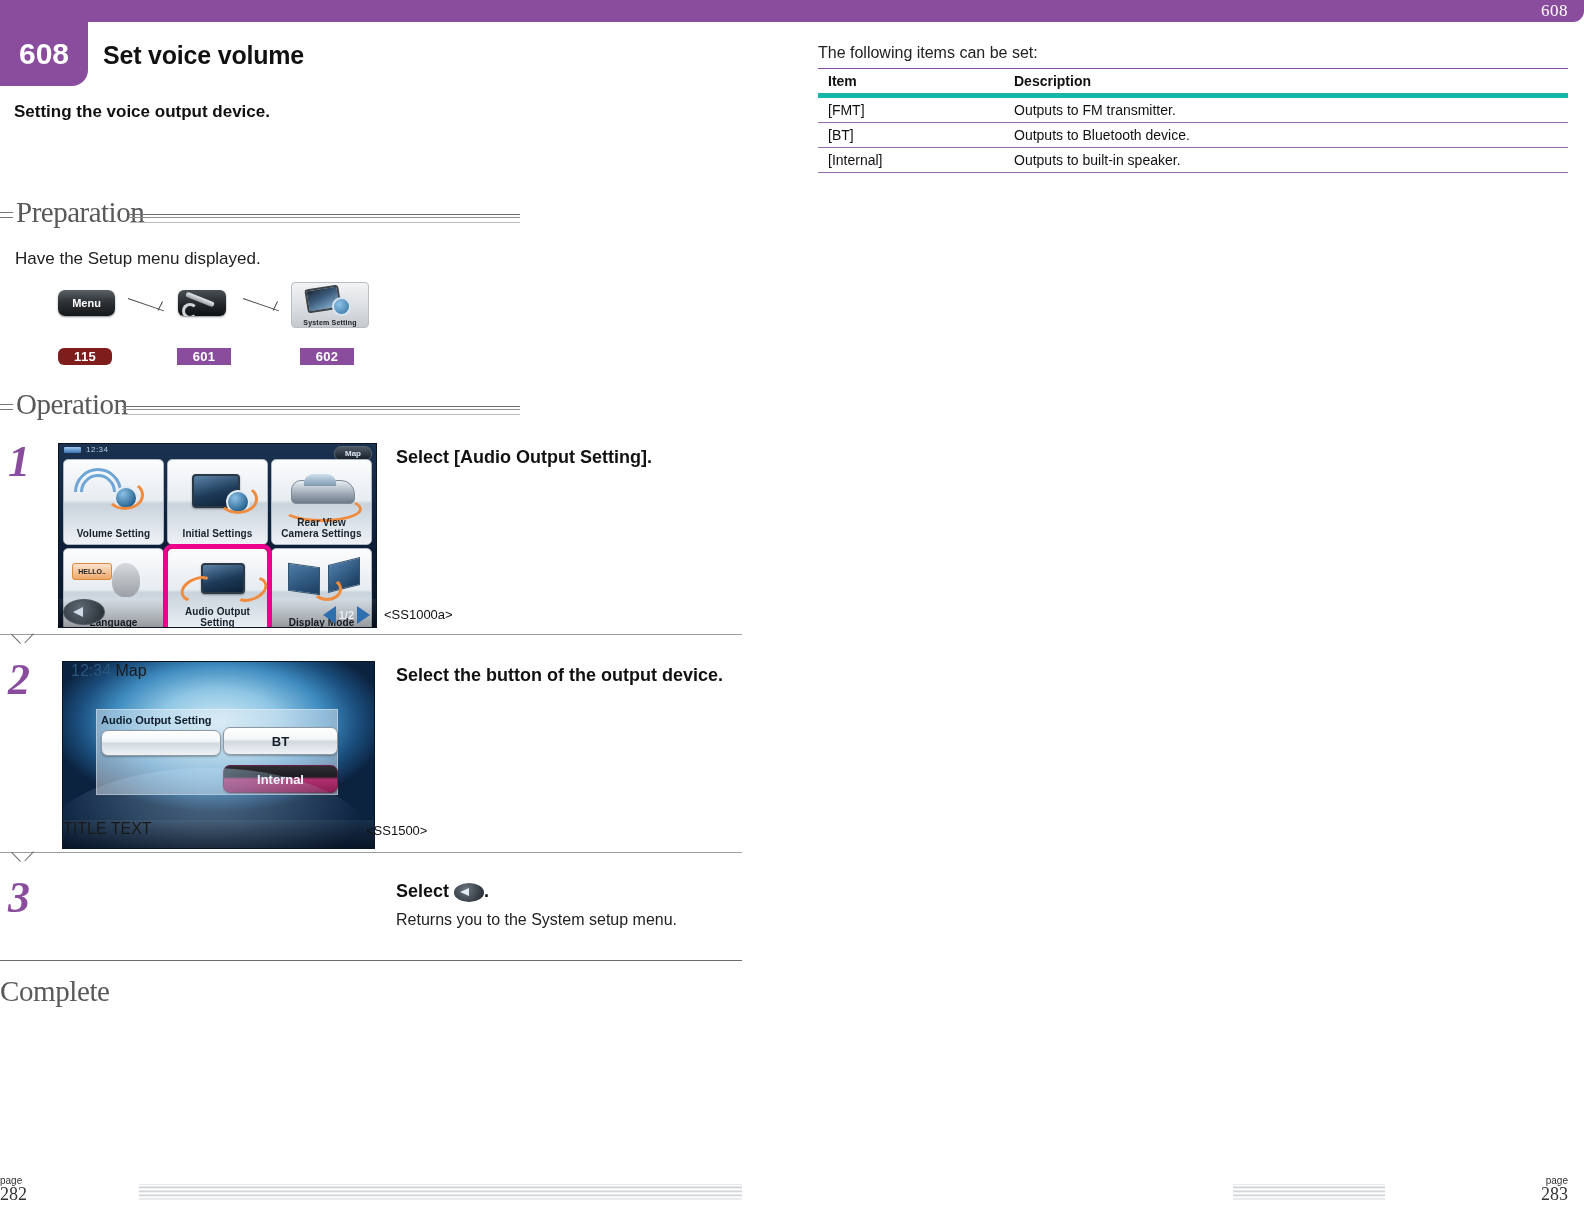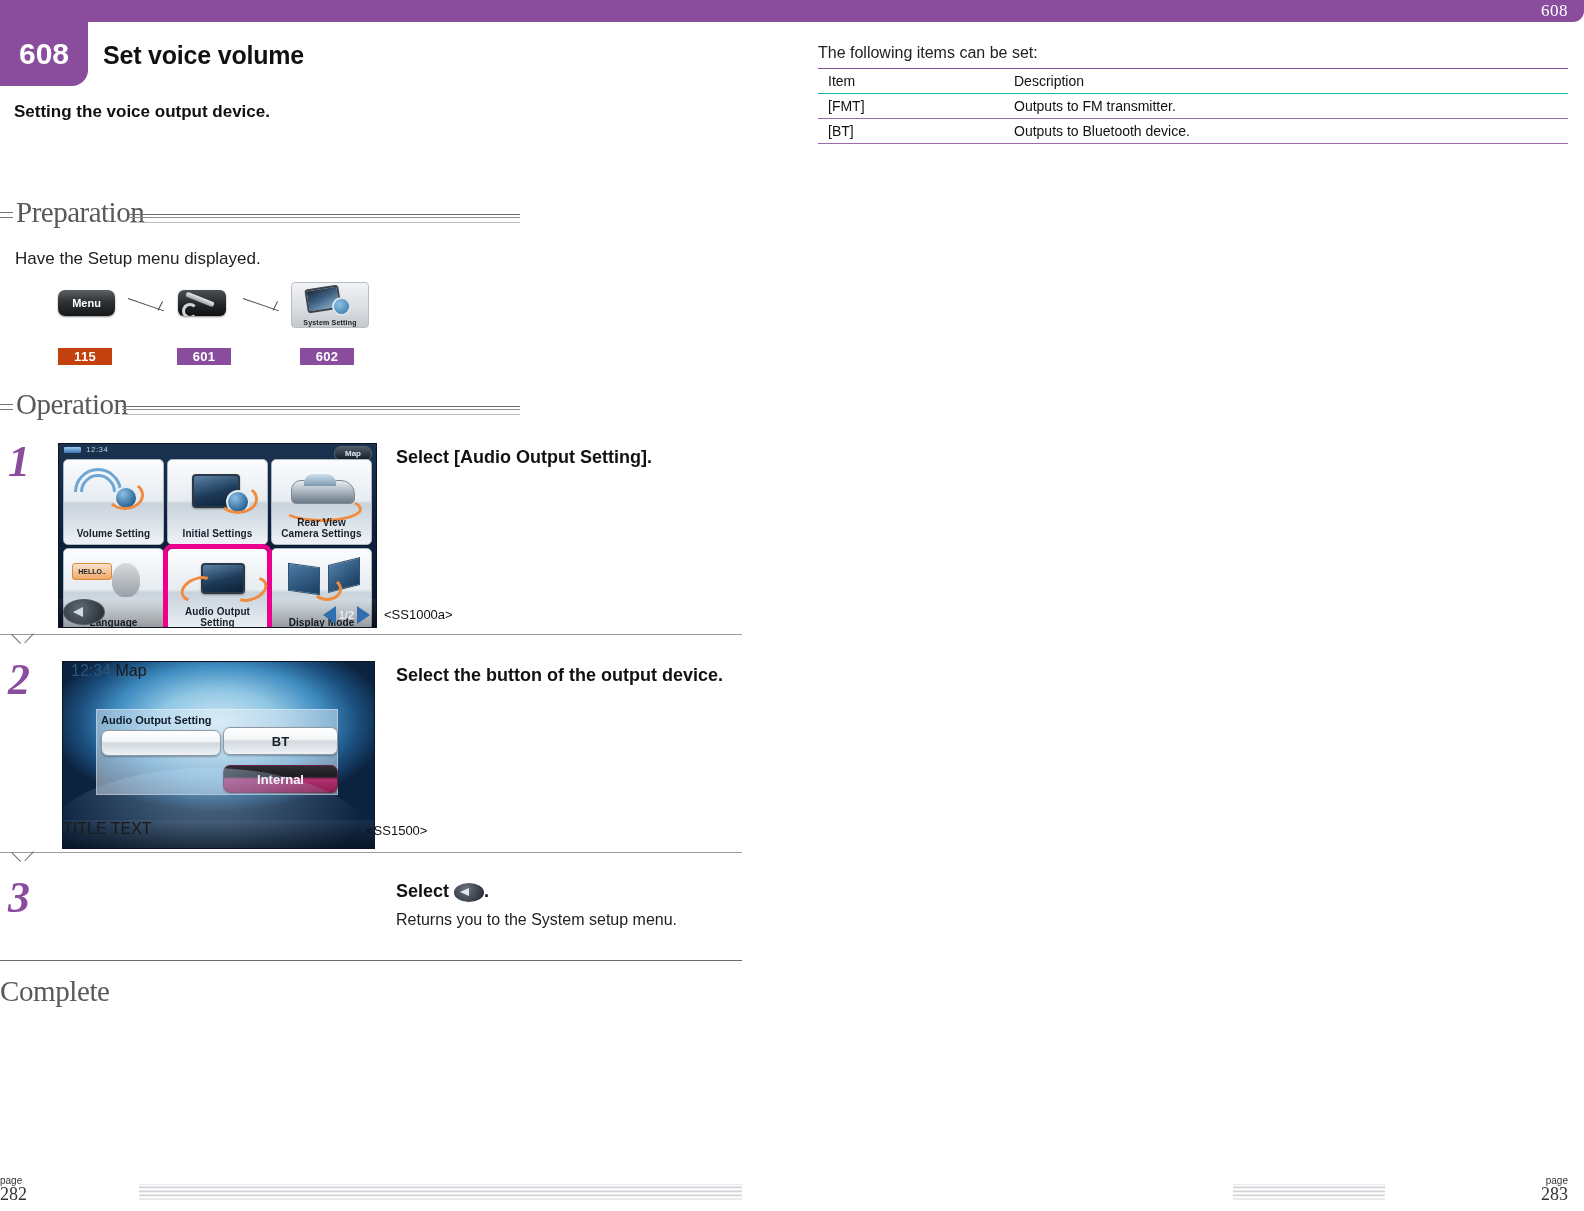--- a/index.html
+++ b/index.html
@@ -34,21 +34,21 @@
   }
 
   
   .rcol{position:absolute;left:818px;top:44px;width:752px;}
   .rcol-intro{font-size:16px;color:#222;margin-bottom:6px;}
   table.items{border-collapse:collapse;width:750px;font-size:14px;}
   table.items th,table.items td{
     text-align:left;padding:4px 6px 4px 10px;border-bottom:1px solid #9b6bad;
     font-weight:normal;color:#111;
   }
-  table.items thead th{border-top:1px solid #8a4d9e;border-bottom:1px solid #14b8a6;font-weight:normal;}
+  table.items thead th{border-top:1px solid #8a4d9e;border-bottom:5px solid #14b8a6;font-weight:bold;}
   table.items th.c1,table.items td.c1{width:170px;}
 
   
   .sechead{position:absolute;left:0;width:520px;height:34px;}
   .sechead .eq{
     position:absolute;left:0;top:12px;width:13px;
     border-top:1px solid #777;border-bottom:1px solid #777;height:4px;
   }
   .sechead .txt{
     position:absolute;left:16px;top:-4px;font-size:29px;color:#58595b;
@@ -116,21 +116,21 @@
     transform:rotate(19deg);transform-origin:left center;
   }
   .arrow:after{
     content:"";position:absolute;left:30px;top:14px;width:10px;height:1px;background:#4a4a4a;
     transform:rotate(-63deg);transform-origin:left center;
   }
   .pgbadge{
     position:absolute;width:54px;height:17px;color:#fff;font-size:13px;font-weight:bold;
     display:flex;align-items:center;justify-content:center;letter-spacing:.3px;
   }
-  .pg-red{background:#c2410c;}
+  .pg-red{background:#7f1d1d;border-radius:6px;}
   .pg-pur{background:#8a4d9e;}
 
   
   .step{position:absolute;left:0;width:742px;}
   .stepnum{
     position:absolute;left:8px;top:0;font-size:44px;font-weight:bold;font-style:italic;
     color:#8a4d9e;font-family:"Liberation Serif", serif;line-height:1;
   }
   .steptext{position:absolute;left:396px;top:6px;width:330px;}
   .steptext .h{font-size:18px;font-weight:bold;color:#111;line-height:1.26;}
@@ -295,20 +295,24 @@
     </thead>
     <tbody>
       <tr>
         <td class="c1">[FMT]</td>
         <td>Outputs to FM transmitter.</td>
       </tr>
       <tr>
         <td class="c1">[BT]</td>
         <td>Outputs to Bluetooth device.</td>
       </tr>
+      <tr>
+        <td class="c1">[Internal]</td>
+        <td>Outputs to built-in speaker.</td>
+      </tr>
     </tbody>
   </table>
 </div>
 
 <div class="sechead" id="prep-head">
   <span class="eq"></span>
   <span class="txt">Preparation</span>
   <span class="rule"></span>
 </div>
 <div class="prep-line">Have the Setup menu displayed.</div>

